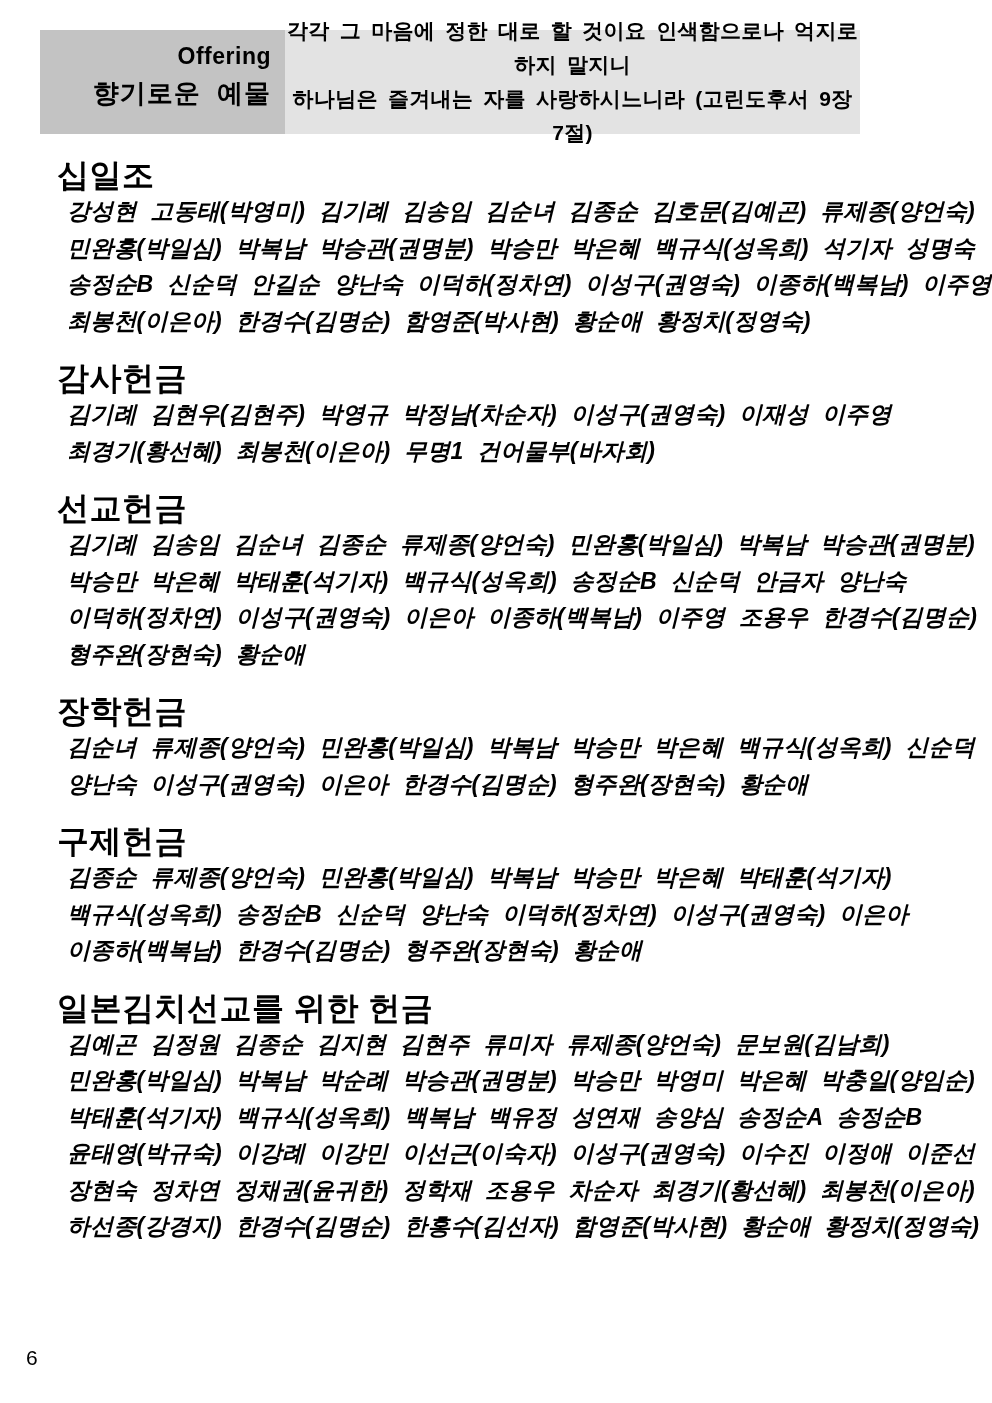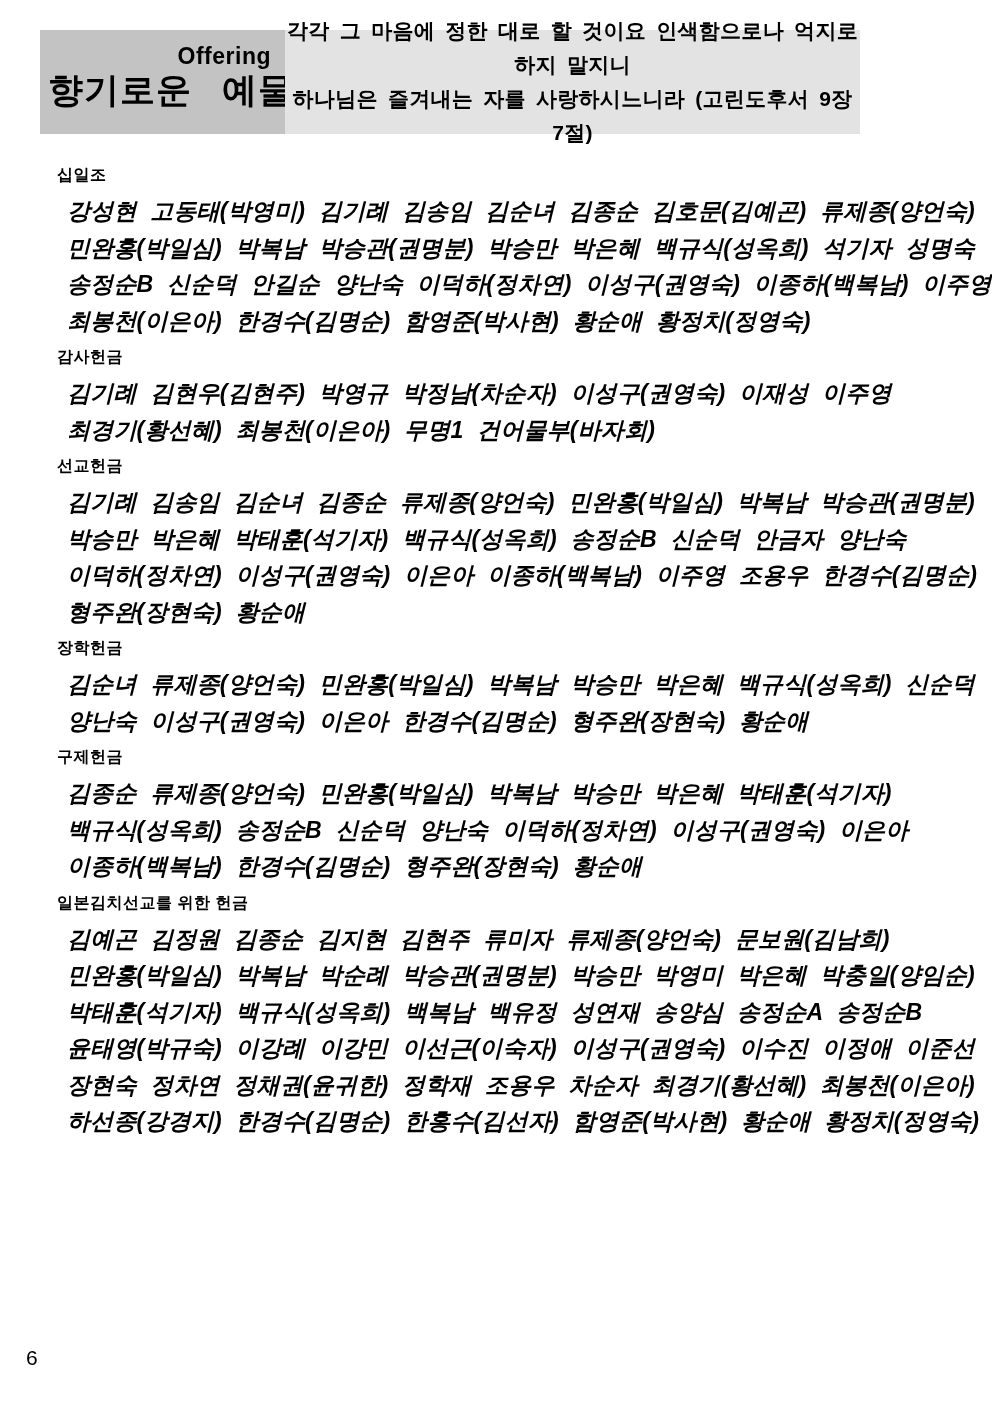--- a/index.html
+++ b/index.html
@@ -32,27 +32,26 @@
     text-align: right;
     padding: 12px 14px 0 8px;
   }
   .offering-en {
     font-size: 23px;
     font-weight: 600;
     letter-spacing: 0.5px;
     line-height: 28px;
   }
   .offering-ko {
-    font-size: 35px;
+    font-size: 26px;
     font-weight: 800;
     letter-spacing: 1px;
     word-spacing: 8px;
     line-height: 46px;
     white-space: nowrap;
-    font-family: Liberation Mono, monospace;
   }
   .verse-box {
     flex: 1;
     background: #e3e3e3;
     display: flex;
     flex-direction: column;
     justify-content: center;
     align-items: center;
     font-size: 21px;
     font-weight: 700;
@@ -62,24 +61,24 @@
     text-align: center;
   }
   
   .content {
     position: absolute;
     left: 57px;
     top: 157px;
     width: 900px;
   }
   .section { margin: 0; padding: 0; }
-  .section + .section { }
+  .section + .section { margin-top: 21px; }
   .section-title {
     margin: 0;
-    font-size: 16px;
+    font-size: 32px;
     font-weight: 800;
     line-height: 36px;
     letter-spacing: 0.5px;
   }
   .names { margin-left: 10px; }
   .names-line {
     font-size: 23px;
     font-weight: 700;
     line-height: 36.5px;
     letter-spacing: 0.2px;

